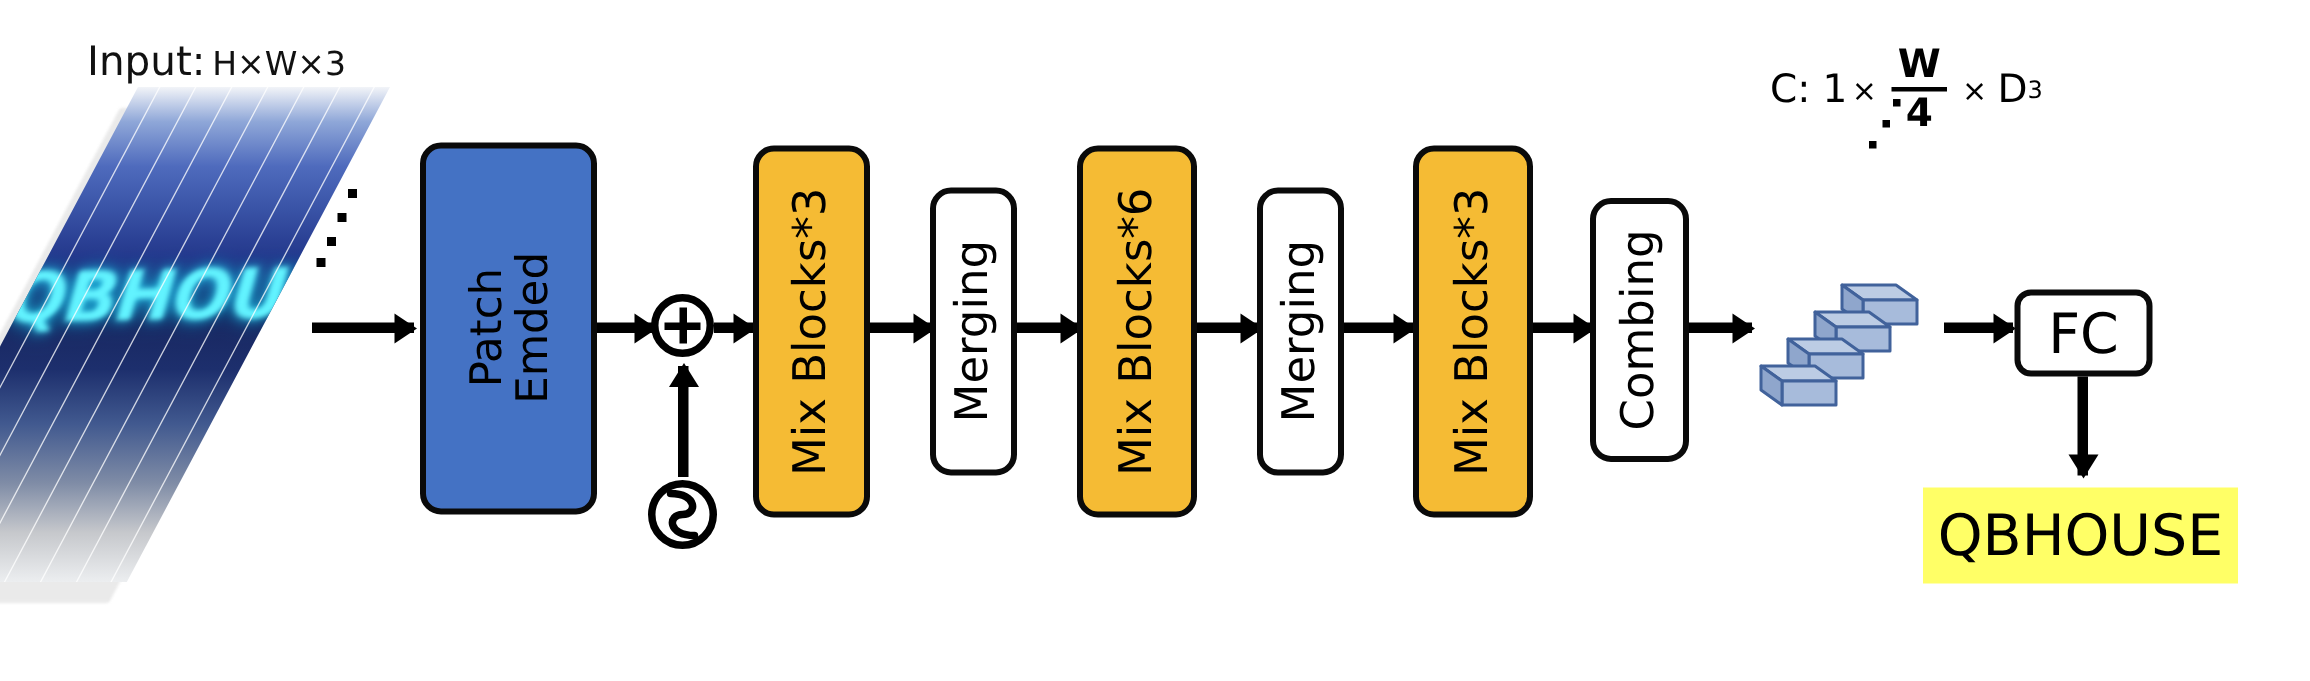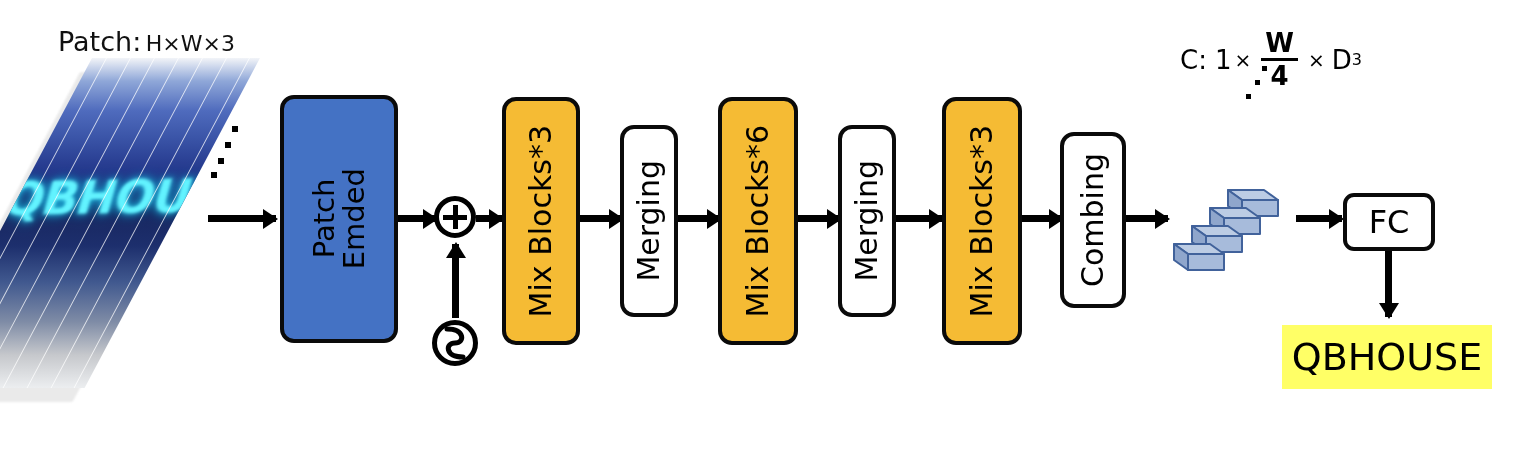--- a/index.html
+++ b/index.html
@@ -144,21 +144,21 @@
     color: #000;
     line-height: 1.05;
     text-align: center;
   }
   .vtext.two-line {
     writing-mode: vertical-rl;
     font-size: 29px;
   }
   .htext {
     font-family: "DejaVu Sans", sans-serif;
-    font-size: 32px;
+    font-size: 37px;
     color: #000;
   }
 
   
   .arrow-h {
     position: absolute;
     height: 7px;
     background: #000;
   }
   .arrow-h::after {
@@ -284,21 +284,21 @@
     height: 5px;
     background: #000;
   }
 </style>
 </head>
 <body>
 
 <div id="canvas">
 
   <div class="input-label">
-    <span class="lbl-main">Patch:</span>
+    <span class="lbl-main">Input:</span>
     <span class="lbl-dim">H×W×3</span>
   </div>
 
   <div class="input-stack">
     <div class="sheet shadow-sheet"></div>
     <div class="sheet main-sheet">
       <div class="sheet-img">
         <div class="blur-text">QBHOUSE</div>
       </div>
       <div class="gridlines">

